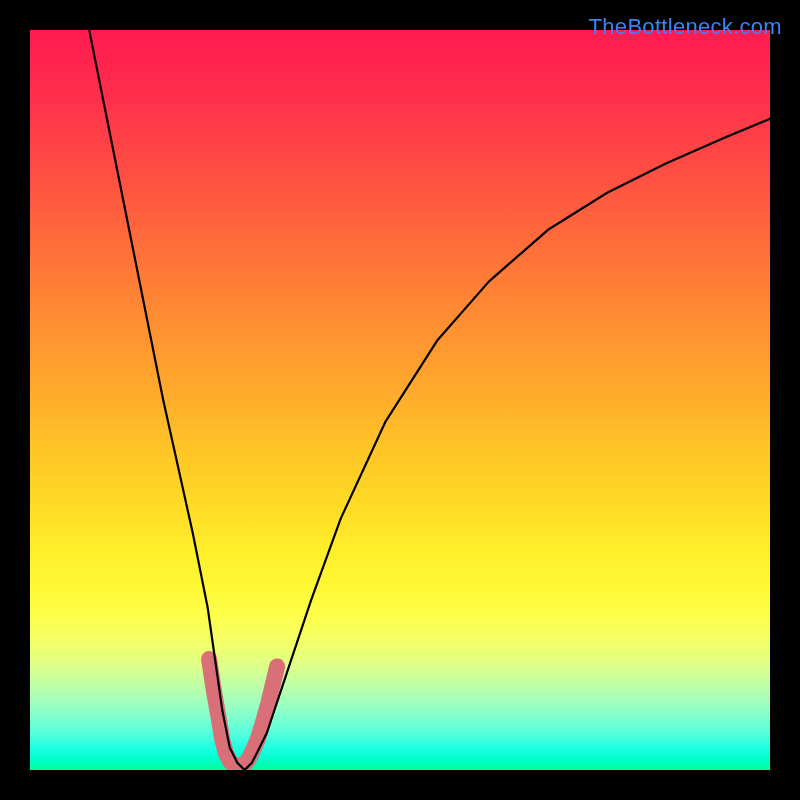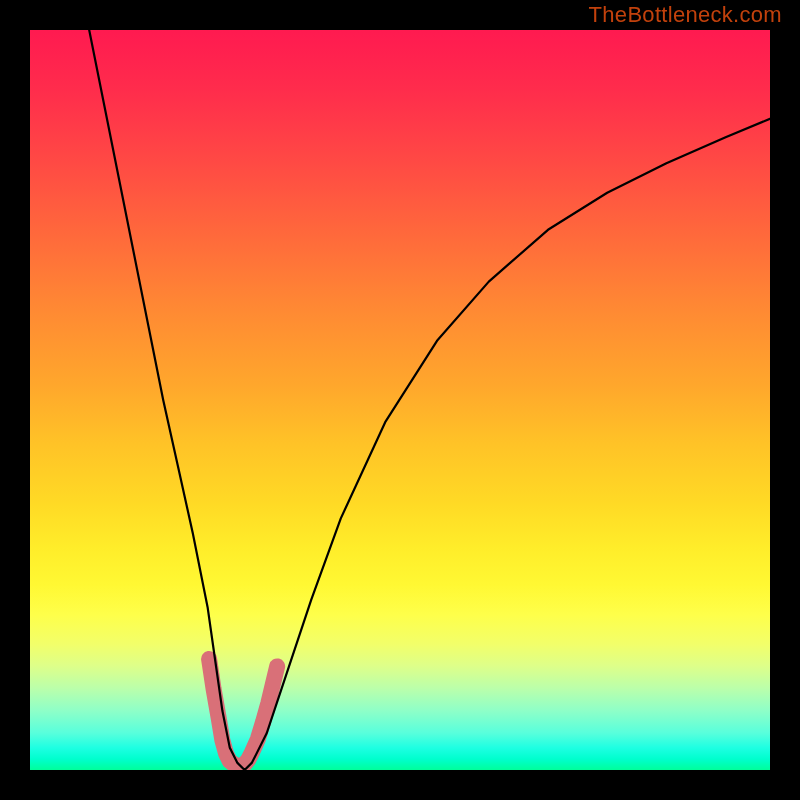--- a/index.html
+++ b/index.html
@@ -47,23 +47,23 @@
       #baffab 89%,
       #8effc8 92%,
       #58ffdc 95%,
       #1effe2 97%,
       #00ffce 98.5%,
       #00ff9a 100%
     );
   }
   .watermark {
     position: absolute;
-    top: 2px;
+    top: 14px;
     right: 18px;
-    color: #c2410c;
+    color: #3b82f6;
     font-size: 22px;
     font-weight: 400;
     letter-spacing: 0.3px;
     z-index: 5;
   }
   svg.curves {
     position: absolute;
     inset: 0;
     width: 100%;
     height: 100%;

